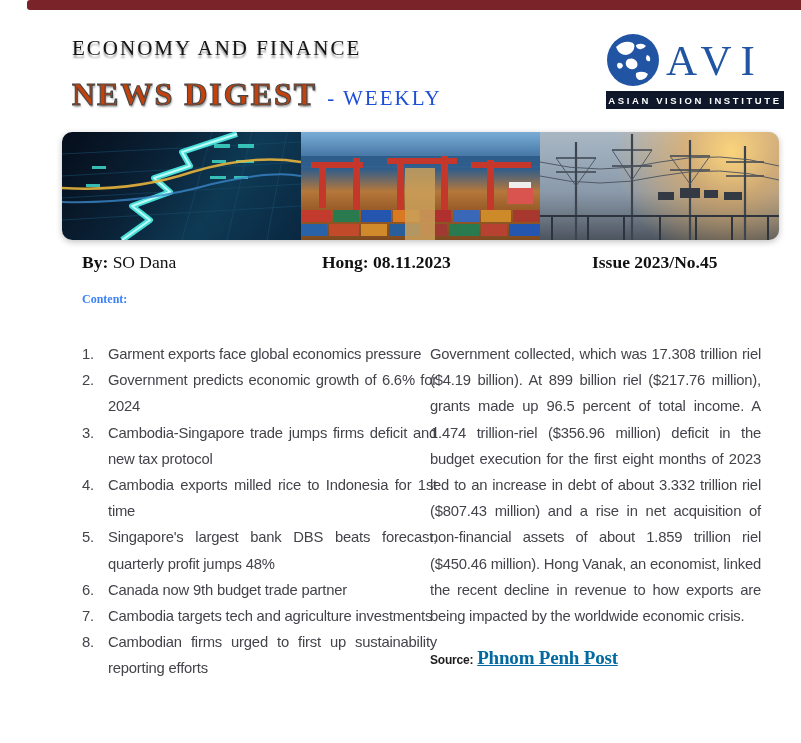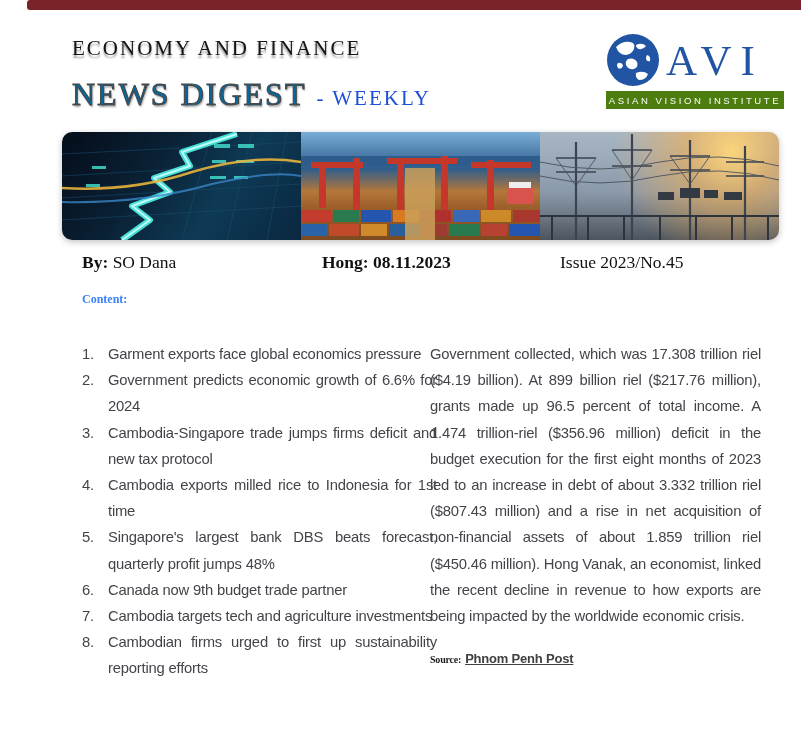--- a/index.html
+++ b/index.html
@@ -6,67 +6,67 @@
   .page{position:relative;width:801px;height:743px;background:#ffffff;overflow:hidden;
         font-family:"Liberation Serif",serif;margin-left:20px;}
 
   
   .top-bar{position:absolute;top:0;left:7px;right:7px;height:10px;background:#7a2328;border-radius:3px;}
 
   
   .kicker{position:absolute;left:52px;top:36px;font-size:21px;letter-spacing:2px;color:#141414;
           text-shadow:0 3px 2px rgba(40,40,40,.45);}
   .title-row{position:absolute;left:52px;top:76px;white-space:nowrap;}
-  .title{font-size:32px;letter-spacing:2px;color:#0369a1;-webkit-text-stroke:1.1px #474747;
-         text-shadow:1px 2px 2px rgba(0,0,0,.40);}
+  .title{font-size:32px;letter-spacing:2px;color:#c2410c;-webkit-text-stroke:1.1px #474747;
+         text-shadow:1px 2px 2px rgba(0,0,0,.40);font-weight:bold;}
   .subtitle{font-size:21px;letter-spacing:2px;color:#1d4ed8;margin-left:10px;}
 
   
   .logo{position:absolute;left:586px;top:32px;width:178px;}
   .logo-top{display:flex;align-items:center;height:56px;}
   .globe{width:54px;height:54px;display:inline-block;flex:0 0 54px;}
   .acronym{font-size:43px;color:#2155a3;letter-spacing:9px;margin-left:6px;line-height:1;
            font-family:"Liberation Serif",serif;}
-  .logo-bar{margin-top:3px;background:#4d7c0f;color:#ffffff;text-align:center;
-            font-family:"Liberation Sans",sans-serif;font-size:9.5px;font-weight:normal;
+  .logo-bar{margin-top:3px;background:#0f172a;color:#ffffff;text-align:center;
+            font-family:"Liberation Sans",sans-serif;font-size:9.5px;font-weight:bold;
             letter-spacing:2.6px;padding:4px 0 3px 0;}
 
   
   .banner{position:absolute;left:42px;top:132px;width:717px;height:108px;display:flex;
           border-radius:10px;overflow:hidden;box-shadow:0 2px 6px rgba(120,120,120,.45);}
   .bimg{flex:1 1 33.33%;position:relative;overflow:hidden;}
   .bimg svg{position:absolute;inset:0;width:100%;height:100%;}
   .img-chart{background:linear-gradient(125deg,#050d1a 0%,#0a2034 35%,#0e3a55 65%,#0a2740 100%);}
   .img-port{background:linear-gradient(180deg,#79add6 0%,#3f6f9e 26%,#2e5d8c 34%,#b5773a 55%,#9a5c28 72%,#7d4a20 100%);}
   .img-power{background:
       radial-gradient(circle at 80% 18%,rgba(255,214,120,.95) 0%,rgba(255,176,70,.55) 22%,rgba(255,176,70,0) 55%),
       linear-gradient(180deg,#a9b7c4 0%,#8b9aab 55%,#67727e 82%,#4c545e 100%);}
 
   
   .meta{position:absolute;top:252px;left:0;width:801px;font-size:17.5px;color:#111;}
   .meta .b{font-weight:bold;}
   .meta-by{position:absolute;left:62px;}
   .meta-date{position:absolute;left:302px;}
-  .meta-issue{position:absolute;left:540px;font-weight:normal;}
+  .meta-issue{position:absolute;left:572px;font-weight:bold;}
 
   .content-heading{position:absolute;left:62px;top:292px;font-size:12px;font-weight:bold;color:#3b82f6;}
 
   
   .body-text{font-family:"Liberation Sans",sans-serif;color:#43434a;font-size:14.8px;
              line-height:26.2px;letter-spacing:-0.2px;text-align:justify;}
   .toc{position:absolute;left:62px;top:341px;width:329px;margin:0;padding:0 0 0 26px;
        list-style:none;counter-reset:li;}
   .toc li{counter-increment:li;position:relative;}
   .toc li::before{content:counter(li) ".";position:absolute;left:-26px;color:#43434a;}
   .article{position:absolute;left:410px;top:341px;width:331px;}
   .article p{margin:0;}
   .source-line{margin-top:16px !important;text-align:left;}
-  .src-label{font-family:Liberation Serif, serif;font-weight:bold;color:#1c1c1c;font-size:10px;}
-  .src-link{color:#404040;font-weight:bold;font-size:13px;text-decoration:underline;cursor:pointer;
-            font-family:Liberation Sans, sans-serif;}
+  .src-label{font-family:Liberation Sans, sans-serif;font-weight:bold;color:#1c1c1c;font-size:12px;}
+  .src-link{color:#0369a1;font-weight:bold;font-size:19px;text-decoration:underline;cursor:pointer;
+            font-family:Liberation Serif, serif;}
 </style>
 </head>
 <body>
 
 <div class="page">
 
   <div class="top-bar"></div>
 
   <div class="kicker">ECONOMY AND FINANCE</div>
 

